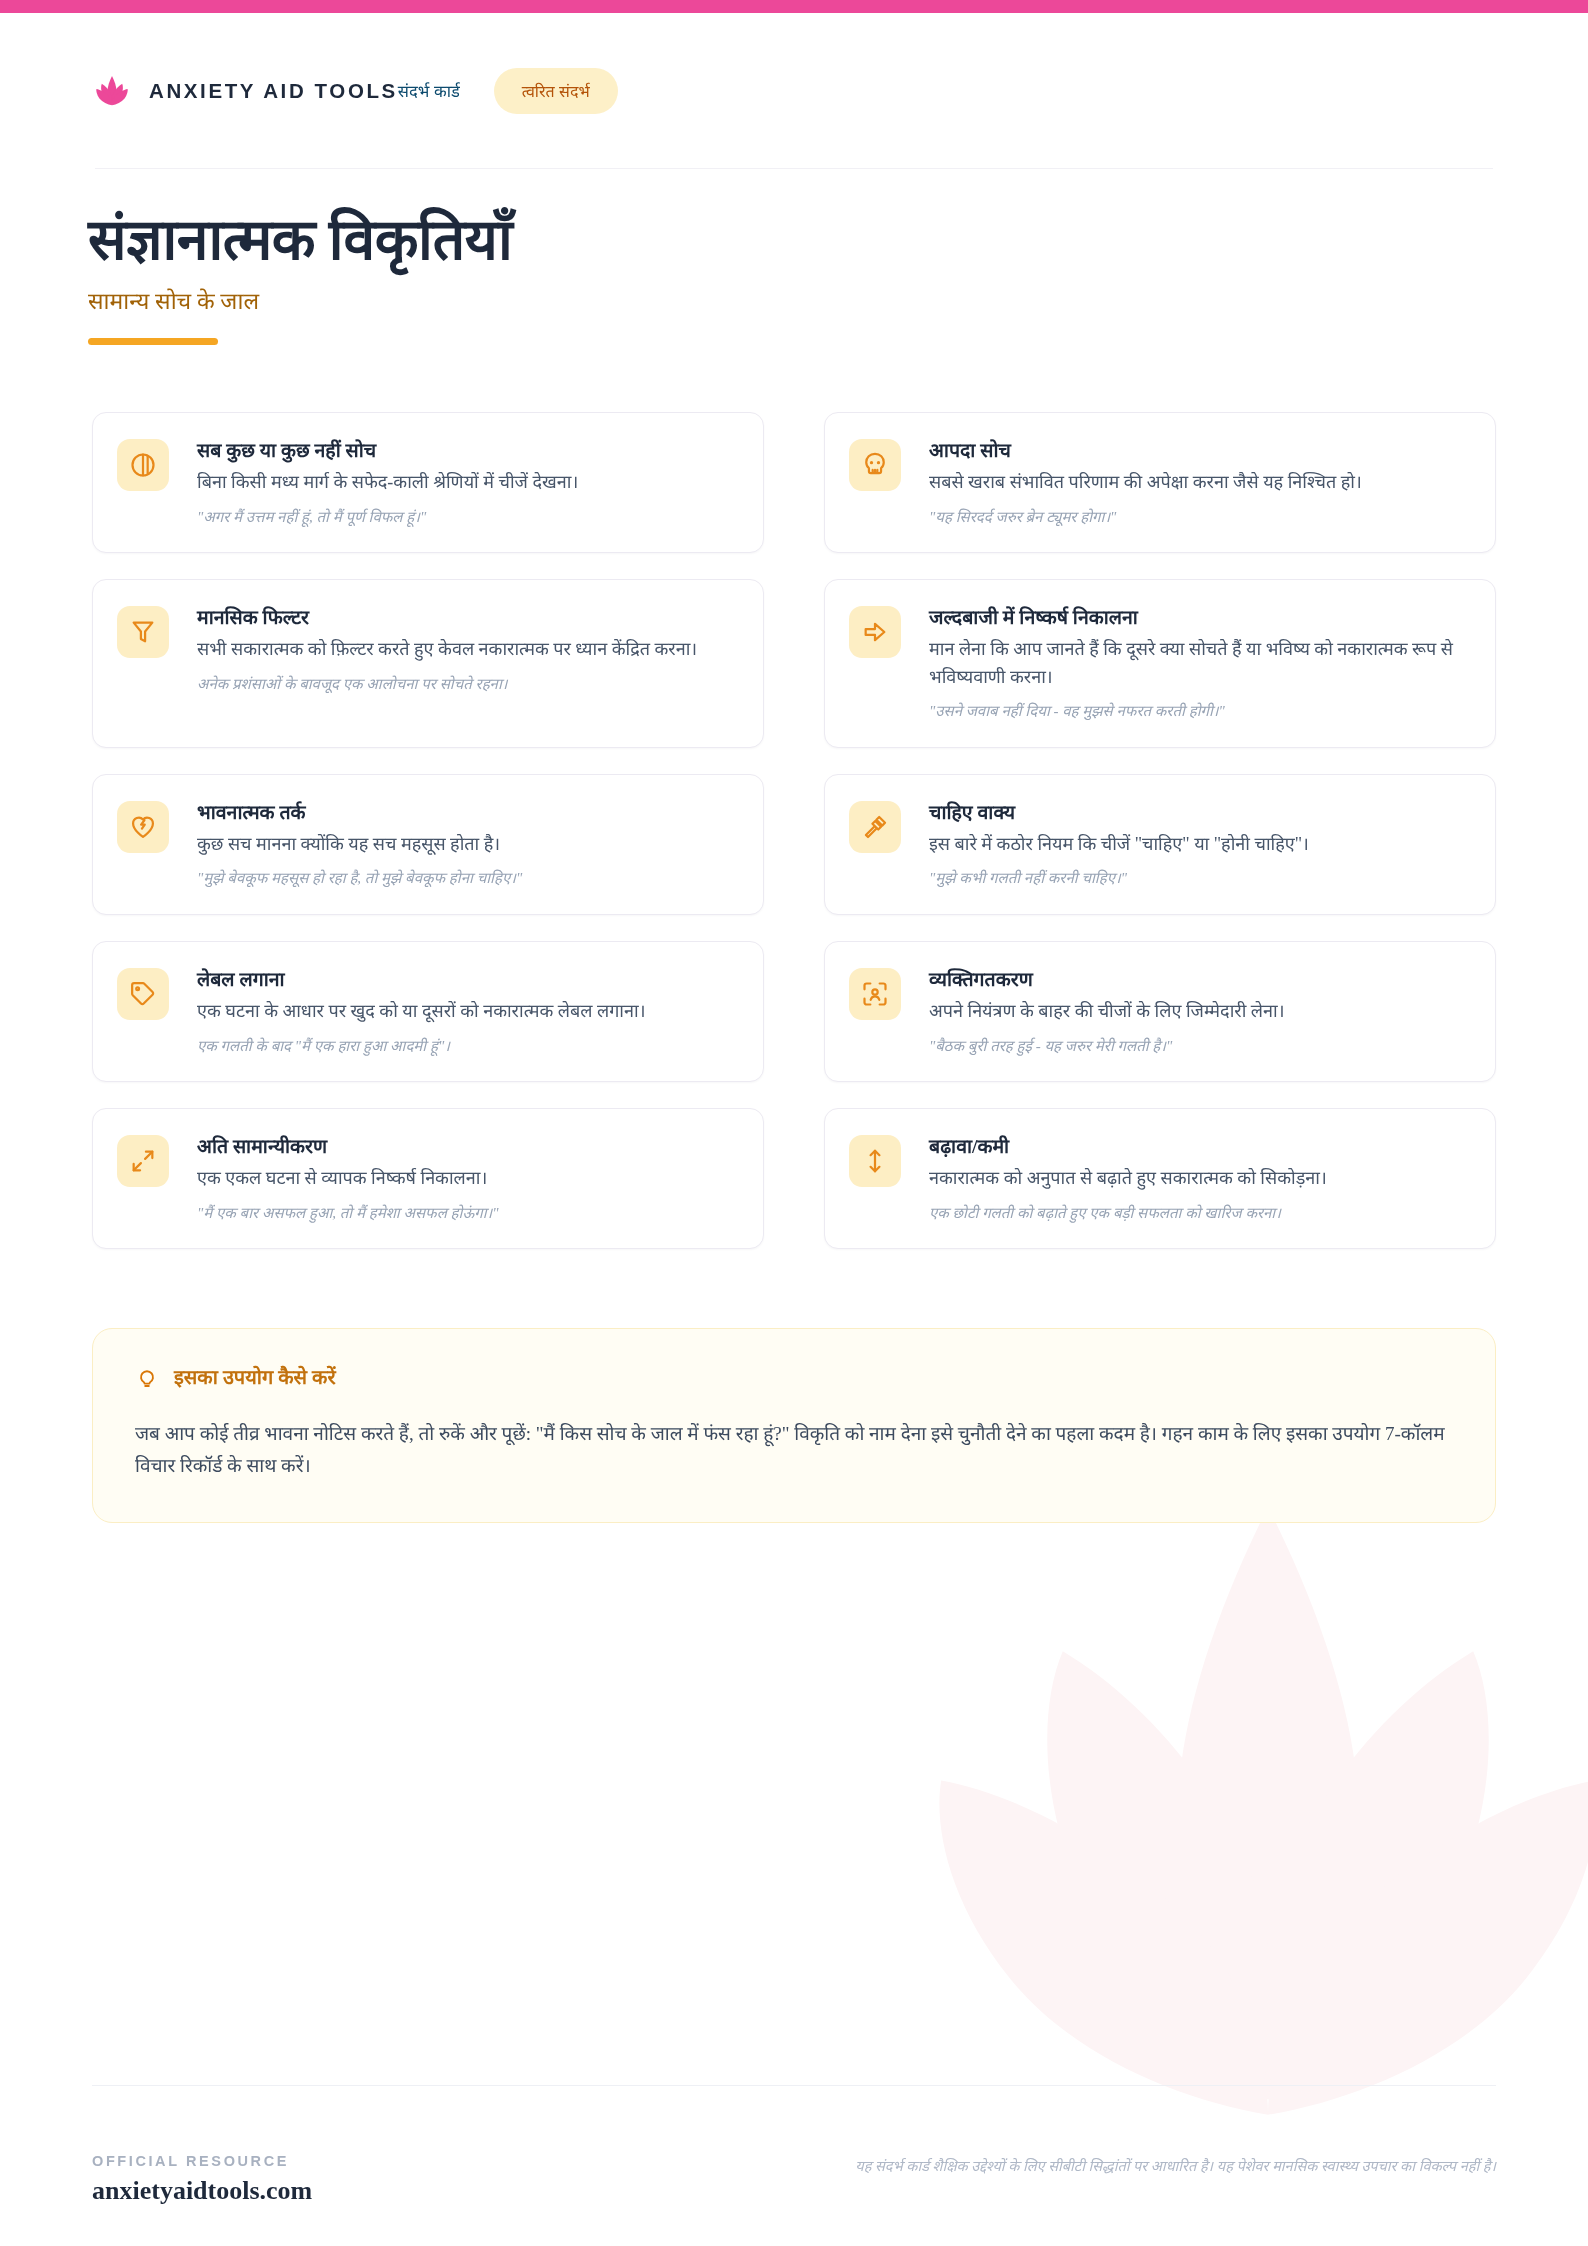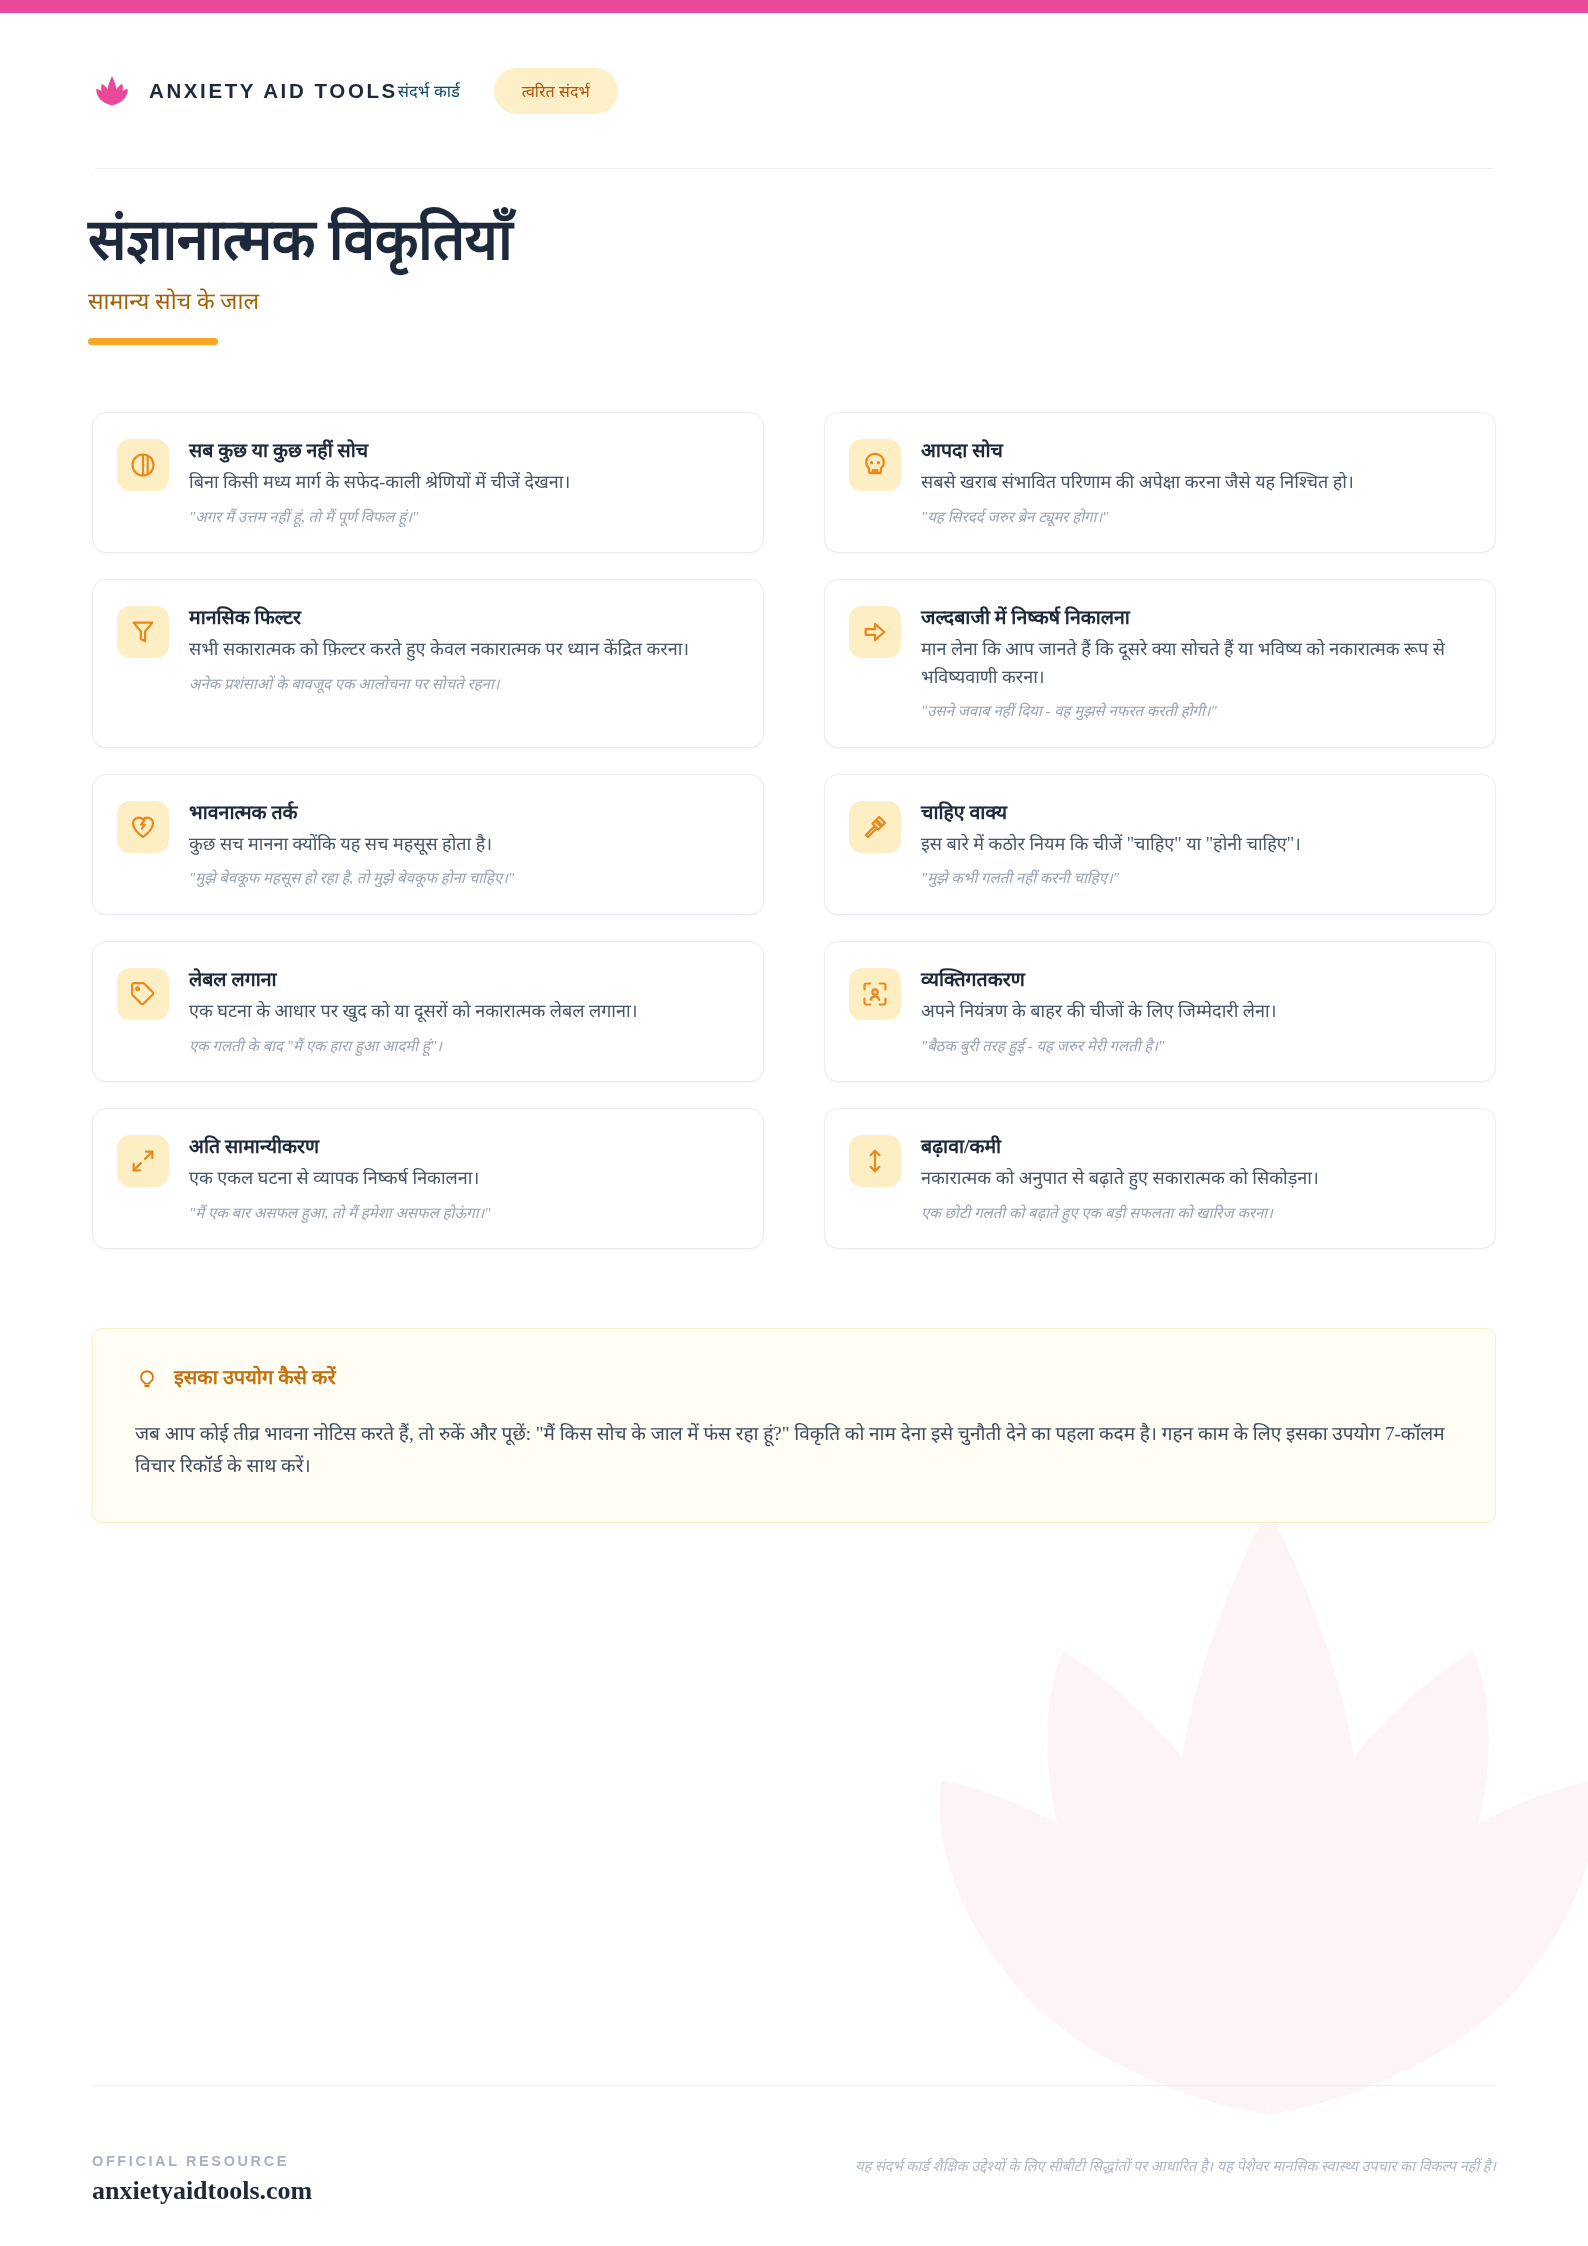--- a/index.html
+++ b/index.html
@@ -123,21 +123,21 @@
     row-gap: 26px;
     z-index: 2;
   }
 
   .card {
     background: #ffffff;
     border: 1px solid #eceaf2;
     border-radius: 14px;
     padding: 24px 26px 24px 24px;
     display: flex;
-    gap: 20px;
+    gap: 28px;
     align-items: flex-start;
     box-shadow: 0 1px 2px rgba(30,41,59,0.035);
   }
 
   .card-icon {
     flex: 0 0 auto;
     width: 52px;
     height: 52px;
     border-radius: 13px;
     background: #fdeec4;
@@ -173,21 +173,21 @@
     margin-top: 9px;
   }
 
   
   .howto {
     position: absolute;
     top: 1328px; left: 92px;
     width: 1404px;
     background: #fffdf4;
     border: 1px solid #fbeec4;
-    border-radius: 10px;
+    border-radius: 20px;
     padding: 34px 42px 40px 42px;
     z-index: 2;
   }
   .howto-head {
     display: flex;
     align-items: center;
     gap: 15px;
   }
   .howto-title {
     font-family: "Liberation Serif", "DejaVu Serif", serif;

